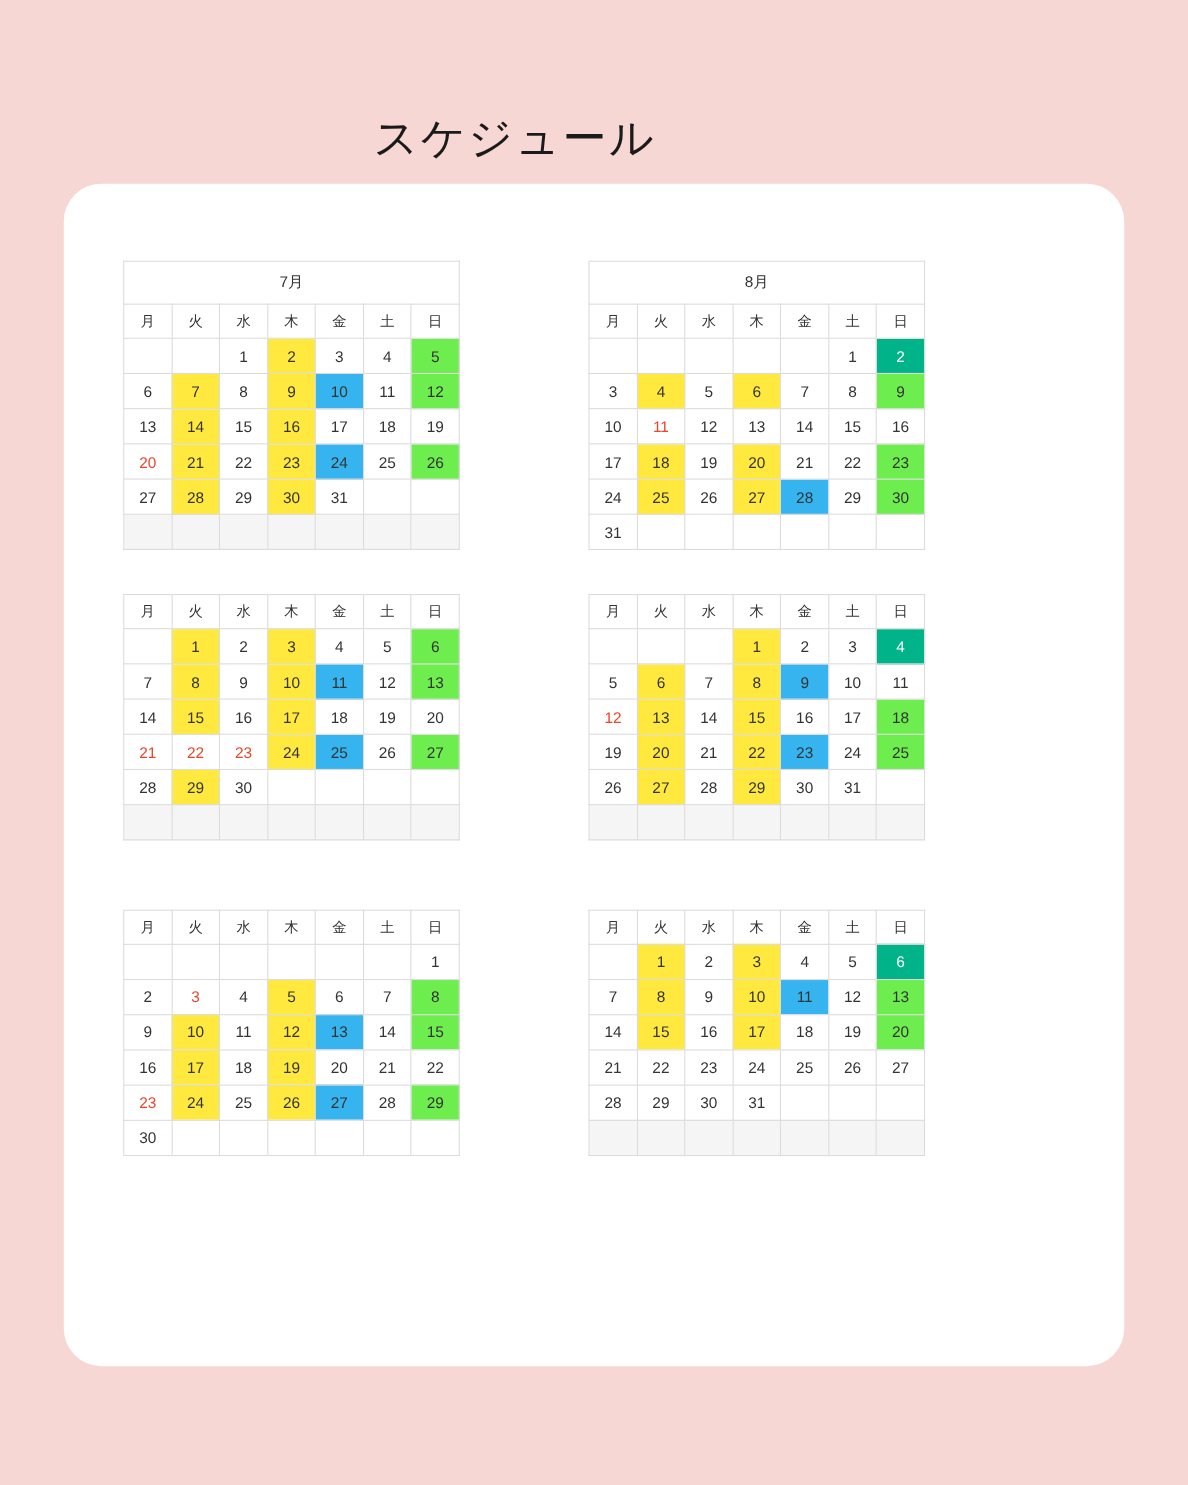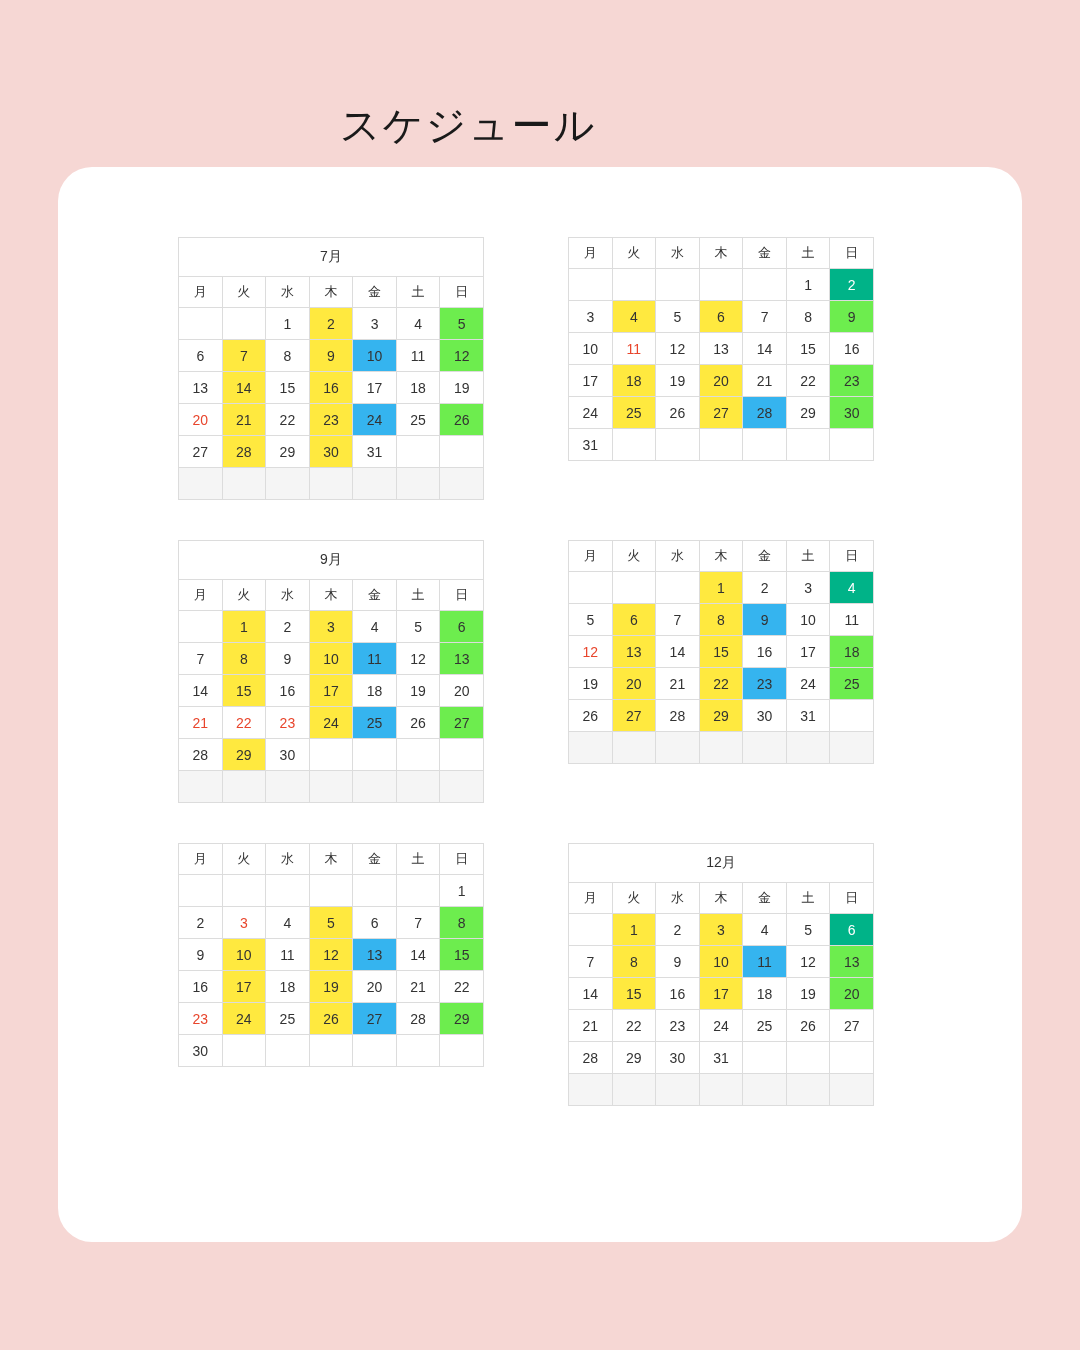--- a/index.html
+++ b/index.html
@@ -40,21 +40,21 @@
   }
   .grid {
     position: absolute;
     left: 0;
     top: 0;
     width: 964px;
     height: 946px;
     display: grid;
     grid-template-columns: 1fr 1fr;
     grid-template-rows: 1fr 1fr 1fr;
-    padding: 40px 120px 40px 120px;
+    padding: 40px 120px 40px 54px;
     box-sizing: border-box;
     column-gap: 56px;
     row-gap: 10px;
   }
   .cal-wrap {
     display: flex;
     flex-direction: column;
     align-items: flex-start;
     padding-top: 30px;
   }
@@ -177,20 +177,23 @@
                 <td class="empty-row"></td>
                 <td class="empty-row"></td>
               </tr>
             </tbody>
           </table>
         </div>
         <div class="cal-wrap">
           <table class="cal">
             <thead>
               <tr>
+                <th class="month-head" colspan="7">8月</th>
+              </tr>
+              <tr>
                 <th class="dow">月</th>
                 <th class="dow">火</th>
                 <th class="dow">水</th>
                 <th class="dow">木</th>
                 <th class="dow">金</th>
                 <th class="dow">土</th>
                 <th class="dow">日</th>
               </tr>
             </thead>
             <tbody>
@@ -248,23 +251,20 @@
                 <td class="blank"></td>
                 <td class="blank"></td>
               </tr>
             </tbody>
           </table>
         </div>
         <div class="cal-wrap">
           <table class="cal">
             <thead>
               <tr>
-                <th class="month-head" colspan="7">9月</th>
-              </tr>
-              <tr>
                 <th class="dow">月</th>
                 <th class="dow">火</th>
                 <th class="dow">水</th>
                 <th class="dow">木</th>
                 <th class="dow">金</th>
                 <th class="dow">土</th>
                 <th class="dow">日</th>
               </tr>
             </thead>
             <tbody>
@@ -463,23 +463,20 @@
                 <td class="blank"></td>
                 <td class="blank"></td>
                 <td class="blank"></td>
               </tr>
             </tbody>
           </table>
         </div>
         <div class="cal-wrap">
           <table class="cal">
             <thead>
-              <tr>
-                <th class="month-head" colspan="7">12月</th>
-              </tr>
               <tr>
                 <th class="dow">月</th>
                 <th class="dow">火</th>
                 <th class="dow">水</th>
                 <th class="dow">木</th>
                 <th class="dow">金</th>
                 <th class="dow">土</th>
                 <th class="dow">日</th>
               </tr>
             </thead>

